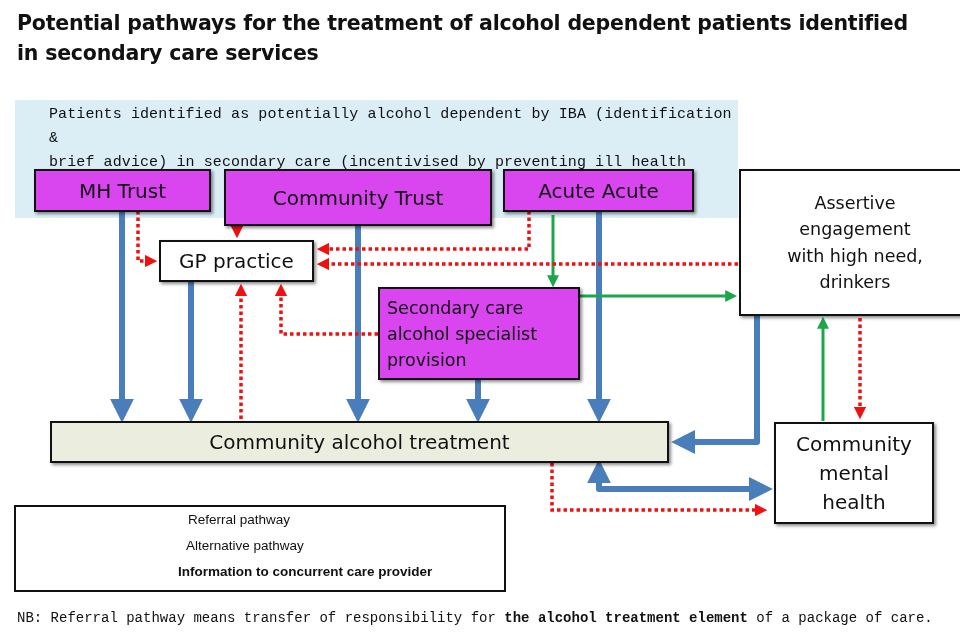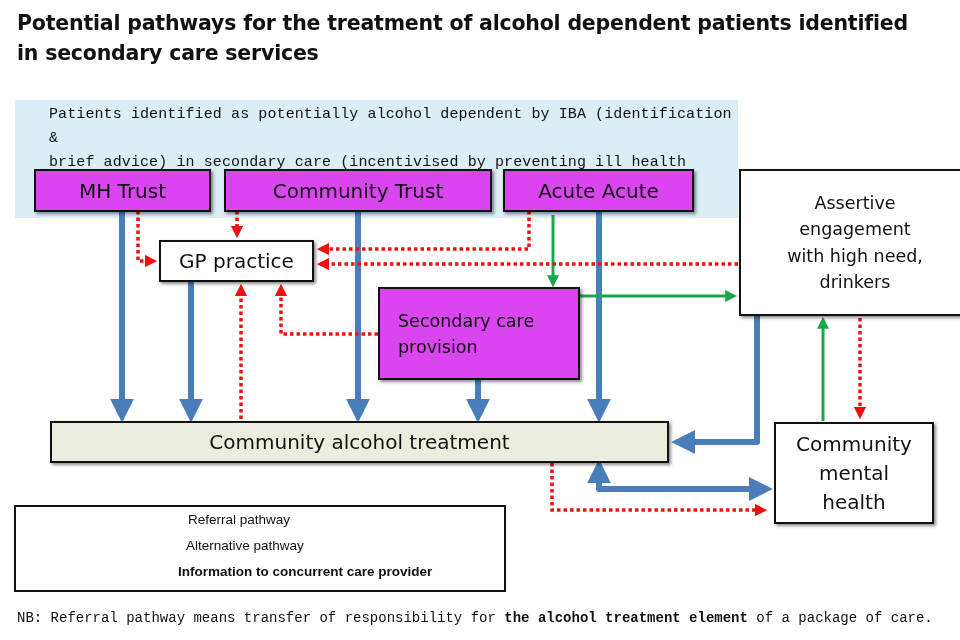--- a/index.html
+++ b/index.html
@@ -72,34 +72,35 @@
   </g>
 
   <line x1="37" y1="521" x2="153" y2="521" stroke="#4a7ebb" stroke-width="6" marker-end="url(#mBlue)"></line>
   <line x1="37" y1="547" x2="157" y2="547" stroke="#1aa64a" stroke-width="3" marker-end="url(#mGreen)"></line>
   <line x1="37" y1="572" x2="156" y2="572" stroke="#ee1111" stroke-width="3.5" stroke-dasharray="3,2.5" marker-end="url(#mRed)"></line>
 </svg>
 
 <div class="box lb" style="left:34px; top:169px; width:177px; height:43px; font-size:20px;">
   <span>MH Trust</span>
 </div>
-<div class="box lb" style="left:224px; top:169px; width:268px; height:43px; font-size:20px;text-align:right;">
+<div class="box lb" style="left:224px; top:169px; width:268px; height:57px; font-size:20px;text-align:right;">
   <span>Community Trust</span>
 </div>
 <div class="box lb" style="left:503px; top:169px; width:191px; height:43px; font-size:20px;">
   <span>Acute Acute</span>
 </div>
 
 <div class="box wb" style="left:159px; top:240px; width:155px; height:42px; font-size:20px;">
   <span>GP practice</span>
 </div>
 
-<div class="box lb" style="left:378px; top:287px; width:202px; height:93px; font-size:17.5px; justify-content:flex-start; text-align:left; padding-left:18px; line-height:26px;">
+<div class="box lb" style="left:378px; top:287px; width:202px; height:93px; font-size:17.5px; justify-content:flex-start; text-align:left; padding-left:7px; line-height:26px;">
   <div>
     <div>Secondary care</div>
+    <div>alcohol specialist</div>
     <div>provision</div>
   </div>
 </div>
 
 <div class="box wb" style="left:739px; top:169px; width:232px; height:147px; font-size:17.5px; line-height:26.5px;">
   <div>
     <div>Assertive</div>
     <div>engagement</div>
     <div>with high need,</div>
     <div>drinkers</div>

